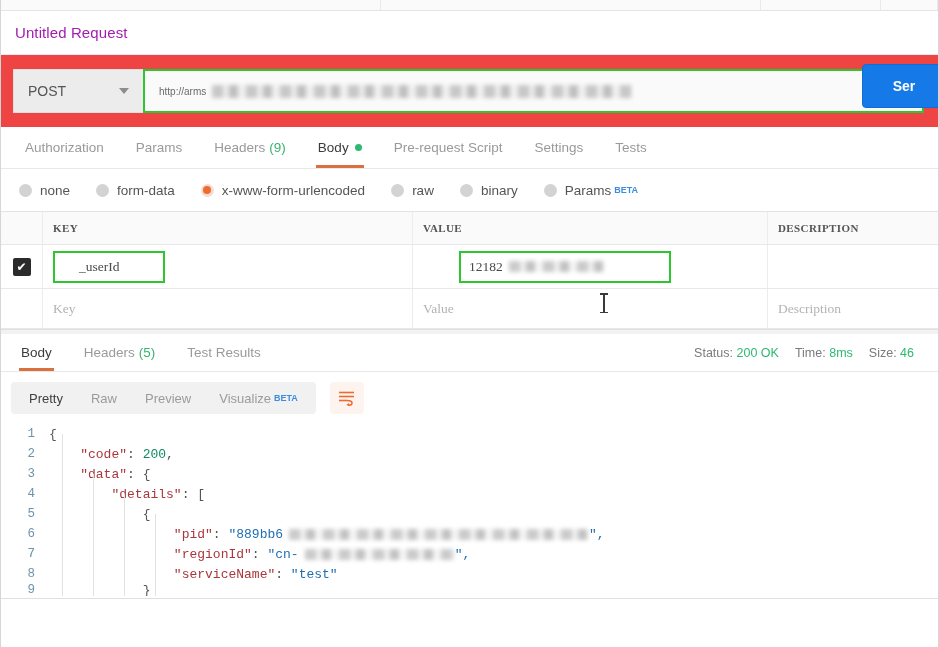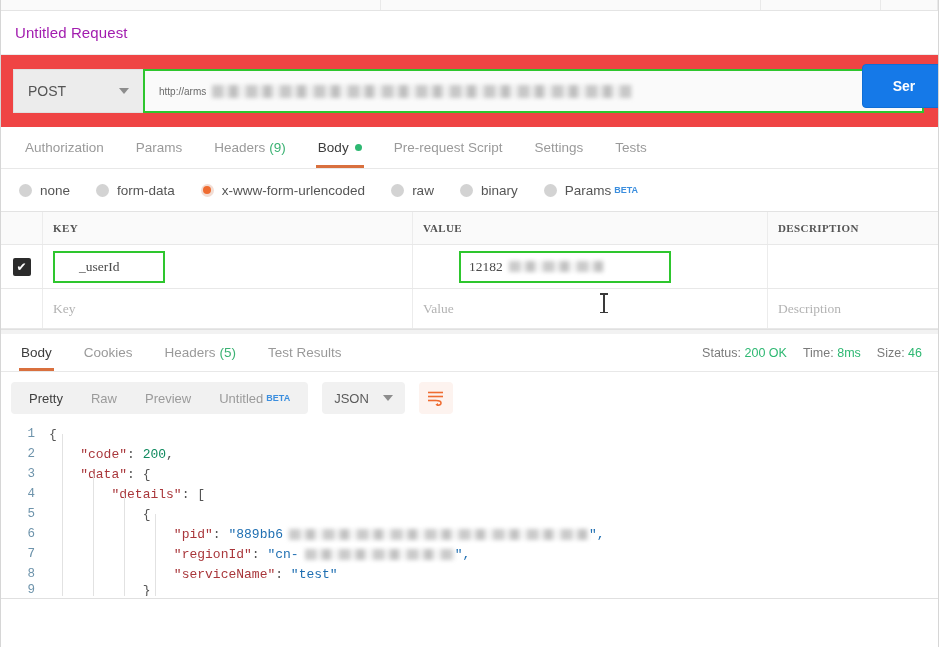--- a/index.html
+++ b/index.html
@@ -256,21 +256,21 @@
   .resp-tabs {
     height: 38px;
     display: flex;
     align-items: stretch;
     padding-left: 4px;
     border-bottom: 1px solid #e8e8e8;
     position: relative;
   }
   .resp-meta {
     position: absolute;
-    right: 0; top: 0;
+    right: 8px; top: 0;
     height: 38px;
     display: flex;
     align-items: center;
     font-size: 12.5px;
     color: #7a7a7a;
     white-space: nowrap;
     overflow: hidden;
   }
   .meta-item { margin-right: 16px; }
   .meta-val { color: #2eb872; }
@@ -486,23 +486,20 @@
         <span class="ph">Description</span>
       </div>
     </div>
   </div>
 
   <div class="resp-split"></div>
 
   <div class="resp-tabs">
     <div class="rtab active">
       <span>Body</span>
-    </div>
-    <div class="rtab">
-      <span>Cookies</span>
     </div>
     <div class="rtab">
       <span>Headers</span>
       <span class="cnt">(5)</span>
     </div>
     <div class="rtab">
       <span>Test Results</span>
     </div>
 
     <div class="resp-meta">
@@ -526,29 +523,25 @@
       <div class="seg-item active">
         <span>Pretty</span>
       </div>
       <div class="seg-item">
         <span>Raw</span>
       </div>
       <div class="seg-item">
         <span>Preview</span>
       </div>
       <div class="seg-item">
-        <span>Untitled</span>
+        <span>Visualize</span>
         <span class="beta">BETA</span>
       </div>
     </div>
 
-    <div class="json-select">
-      <span>JSON</span>
-      <span class="chev"></span>
-    </div>
 
     <div class="wrap-btn">
       <svg width="18" height="16" viewBox="0 0 18 16">
         <line x1="1" y1="2.5" x2="16" y2="2.5" stroke="#ef6c31" stroke-width="1.6"></line>
         <line x1="1" y1="6.5" x2="16" y2="6.5" stroke="#ef6c31" stroke-width="1.6"></line>
         <line x1="1" y1="10.5" x2="9" y2="10.5" stroke="#ef6c31" stroke-width="1.6"></line>
         <path d="M9 10.5 q5 0 5 2.5 t-4 2.2" fill="none" stroke="#ef6c31" stroke-width="1.6"></path>
         <path d="M11 13 l-2.6 1.8 l2.6 1.6 z" fill="#ef6c31"></path>
       </svg>
     </div>

